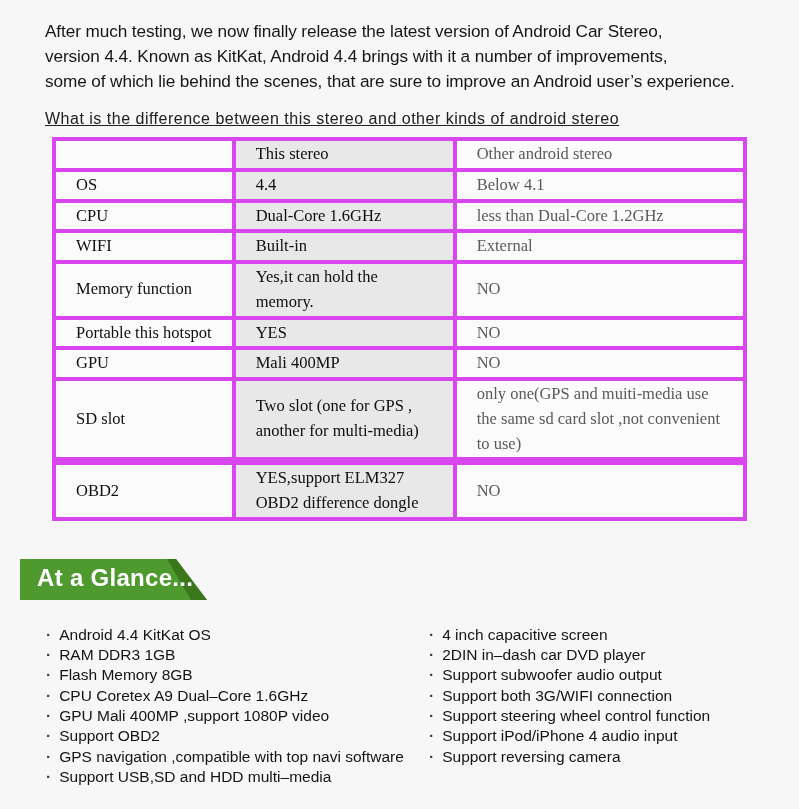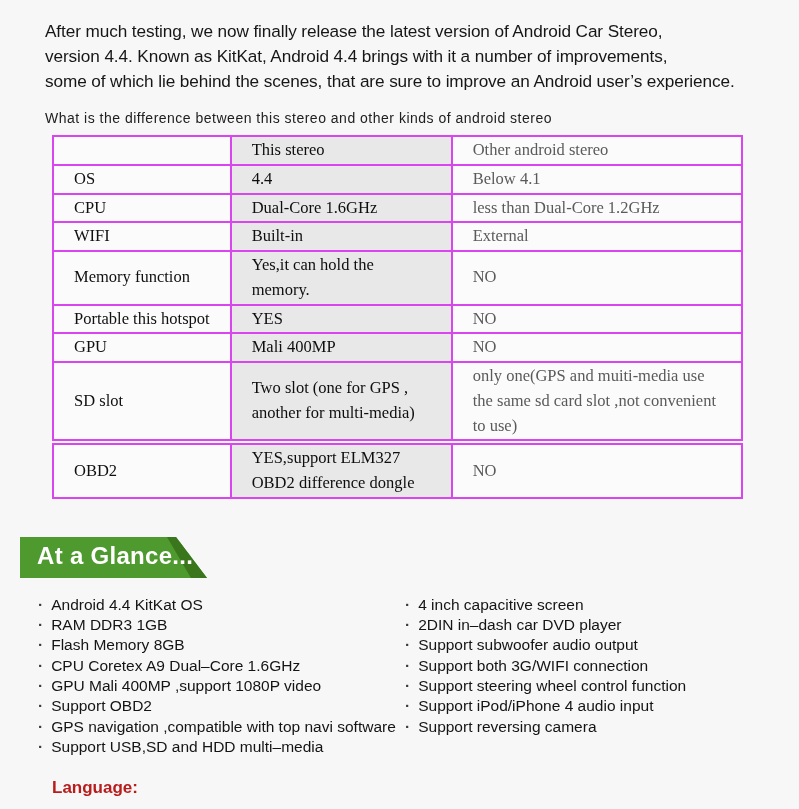--- a/index.html
+++ b/index.html
@@ -16,34 +16,35 @@
   
   .intro { margin:19px 0 0 45px; }
   .intro div {
     font-size:17.2px; line-height:25px; letter-spacing:-0.1px;
     color:#161616; white-space:nowrap;
   }
 
   
   .q-heading {
     margin:16px 0 0 45px;
-    font-size:14px; letter-spacing:.5px; color:#202020;
+    font-size:16px; letter-spacing:.5px; color:#202020;
     white-space:nowrap;
+    text-decoration:underline;
   }
 
   
   table.cmp {
     border-collapse:collapse;
     margin:9px 0 0 52px;
     font-family:"Liberation Serif", serif;
     font-size:16.5px; color:#101010;
     table-layout:fixed;
   }
   table.cmp td, table.cmp th {
-    border:2px solid #d946ef;
+    border:4px solid #d946ef;
     background:#fbfbfb;
     padding:1px 20px;
     font-weight:normal; text-align:left; vertical-align:middle;
     line-height:1.5; overflow:hidden;
   }
   table.cmp .mid  { background:#e8e8e8; color:#0e0e0e; }
   table.cmp .oth  { color:#5a5a5a; }
   table.cmp .feat { white-space:nowrap; }
   table.cmp tr.gap td {
     border-left:none; border-right:none;
@@ -55,21 +56,21 @@
   .banner { position:relative; margin:38px 0 0 20px; width:187px; height:41px; }
   .banner svg { position:absolute; left:0; top:0; }
   .banner-text {
     position:absolute; left:17px; top:50%; transform:translateY(-53%);
     font-size:24px; font-weight:bold; color:#ffffff; letter-spacing:.3px;
     white-space:nowrap;
   }
 
   
   .glance { display:flex; align-items:flex-start; margin:17px 0 0 38px; }
-  .glance ul { list-style:none; margin:0; padding:0; }
+  .glance ul { list-style:none; margin:8px; padding:0; }
   .glance ul.left { width:367px; }
   .glance li {
     font-size:15.5px; line-height:20.3px; color:#141414; white-space:nowrap;
   }
   .glance li::before { content:"·"; font-weight:bold; color:#3c3c3c; margin-right:8px; }
 
   
   .lang-heading { margin:21px 0 0 52px; font-size:17px; font-weight:bold; color:#b91c1c; }
   .langs { display:flex; margin:13px 0 0 46px; }
   .lang { width:59px; display:flex; flex-direction:column; align-items:center; margin:0; padding:0; }

